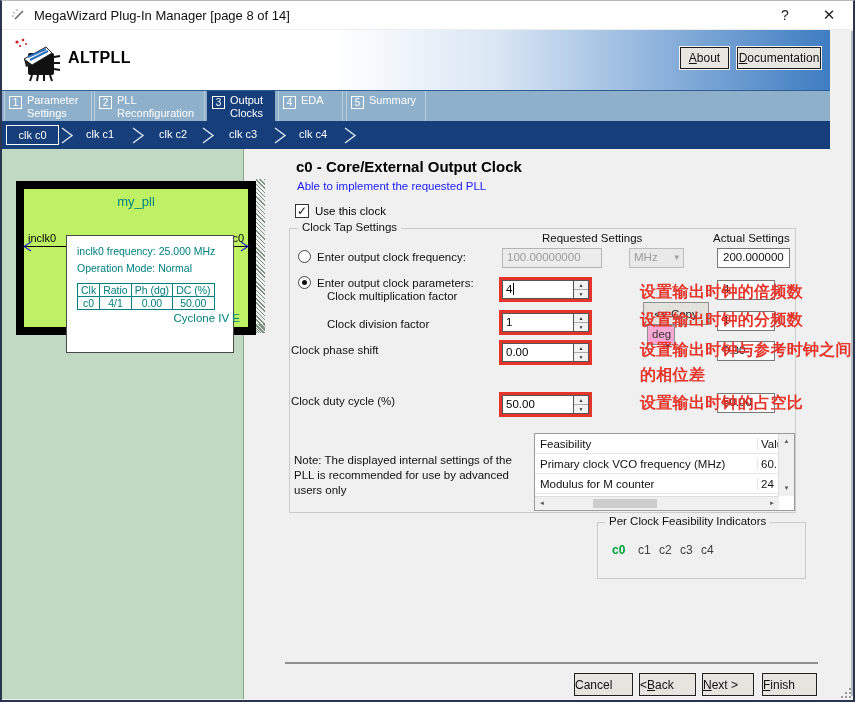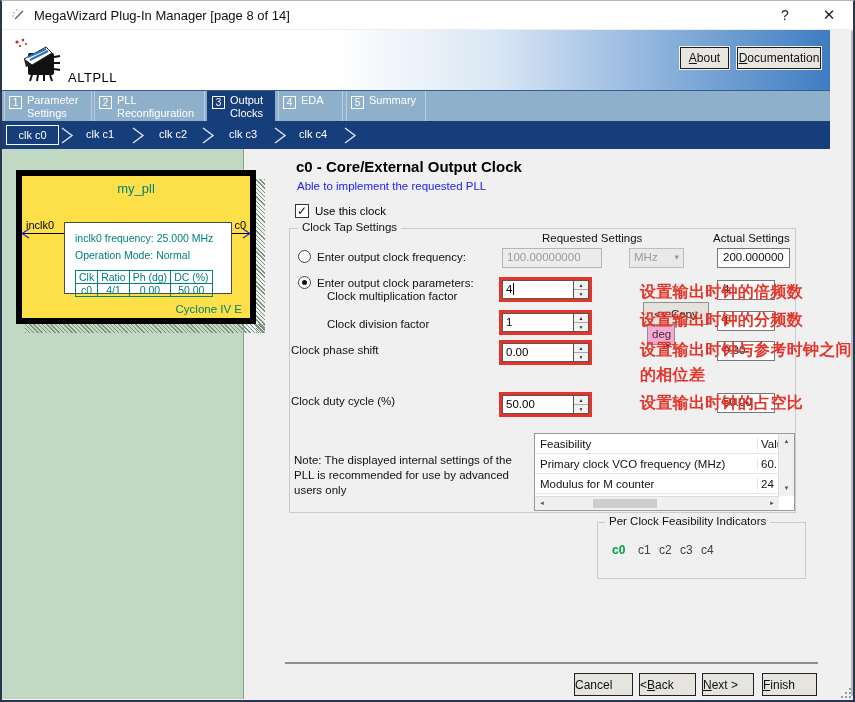--- a/index.html
+++ b/index.html
@@ -16,22 +16,22 @@
   .wandicon { margin-left:9px; }
   .wc { position:absolute; top:0; width:30px; height:28px; display:flex; align-items:center;
         justify-content:center; font-size:14px; color:#222; cursor:default; }
   .wc-help { left:768px; }
   .wc-close { left:812px; font-size:15px; }
 
   
   .header { position:absolute; left:0; top:29px; width:828px; height:61px;
             background:linear-gradient(90deg,#ffffff 0%,#ffffff 40%,#d9e6f4 60%,#3e7dc2 100%);
             border-bottom:1px solid #2f5d96; }
-  .product { position:absolute; left:66px; top:48px; font-size:13px; font-weight:normal;
-             letter-spacing:.5px; color:#000;margin-top:21px; }
+  .product { position:absolute; left:66px; top:48px; font-size:16px; font-weight:bold;
+             letter-spacing:.5px; color:#000; }
   .hbtn { position:absolute; height:22px; background:#e8e6e1; border:1px solid #1c1c1c;
           box-shadow:0 0 0 1px #f2f2f2; font-size:12px; color:#111; display:flex;
           align-items:center; justify-content:center; }
   .btn-about { left:678px; top:46px; width:49px; }
   .btn-doc { left:735px; top:46px; width:84px; }
   .key { text-decoration:underline; }
 
   
   .tabstrip { position:absolute; left:0; top:90px; width:828px; height:30px; background:#8fb0cb; }
   .tab { position:absolute; top:90px; height:30px; background:#8fb0cb; color:#fff; display:flex;
@@ -52,28 +52,28 @@
             color:#fff; font-size:11px; display:flex; align-items:center; justify-content:center; }
   .clklabel { position:absolute; top:127px; width:52px; text-align:center; color:#fff; font-size:11px; }
   .chev { position:absolute; top:125px; }
 
   
   .greenpanel { position:absolute; left:0; top:148px; width:242px; height:550px;
                 background:#c1d9c3; border-right:1px solid #8aa08c; }
   .hatch { position:absolute; background:repeating-linear-gradient(45deg,#7d917f 0 1px,rgba(0,0,0,0) 1px 3px); }
   .sh-r { left:254px; top:178px; width:9px; height:154px; }
   .sh-b { left:23px; top:323px; width:240px; height:9px; }
-  .diagbox { position:absolute; left:14px; top:169px; width:240px; height:154px; background:#fde047;
-             border:6px solid #000000; z-index:2; }
+  .diagbox { position:absolute; left:14px; top:180px; width:240px; height:154px; background:#bef264;
+             border:8px solid #000000; z-index:2; }
   .pllname { position:absolute; left:0; right:0; top:5px; text-align:center; color:#00807f; font-size:13px; }
   .portline { position:absolute; height:1px; background:#000; top:57px; }
   .pl-l { left:0; width:42px; } .pl-r { right:0; width:28px; }
   .portlabel { position:absolute; top:43px; font-size:11px; color:#000; }
   .pol-l { left:4px; } .pol-r { right:4px; }
-  .infobox { position:absolute; left:42px; top:46px; width:168px; height:72px;
+  .infobox { position:absolute; left:42px; top:46px; width:168px; height:118px;
              border:1px solid #4a4a4a; background:#fff; padding:7px 0 0 10px; }
   .infoline { color:#00807f; font-size:10.5px; line-height:1.65; }
   table.mini { border-collapse:collapse; margin-top:5px; }
   table.mini td { border:1px solid #00807f; color:#00807f; font-size:10.5px; padding:0 3px;
                   text-align:center; white-space:nowrap; }
   .device { position:absolute; right:8px; bottom:3px; color:#00807f; font-size:11.5px;margin-left:28px; }
 
   
   .pagetitle { position:absolute; left:294px; top:157px; font-size:15px; font-weight:bold; color:#000; }
   .statusline { position:absolute; left:295px; top:179px; font-size:11.5px; color:#1a1aff; }

